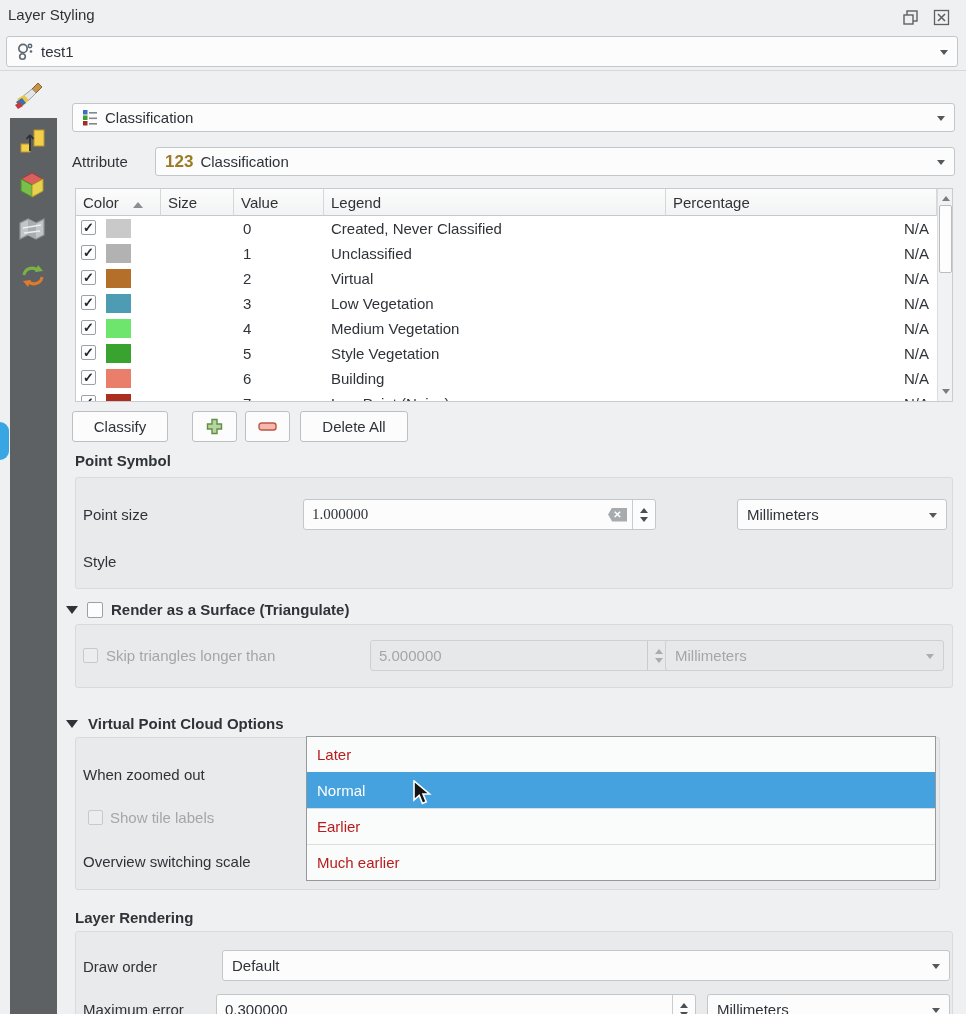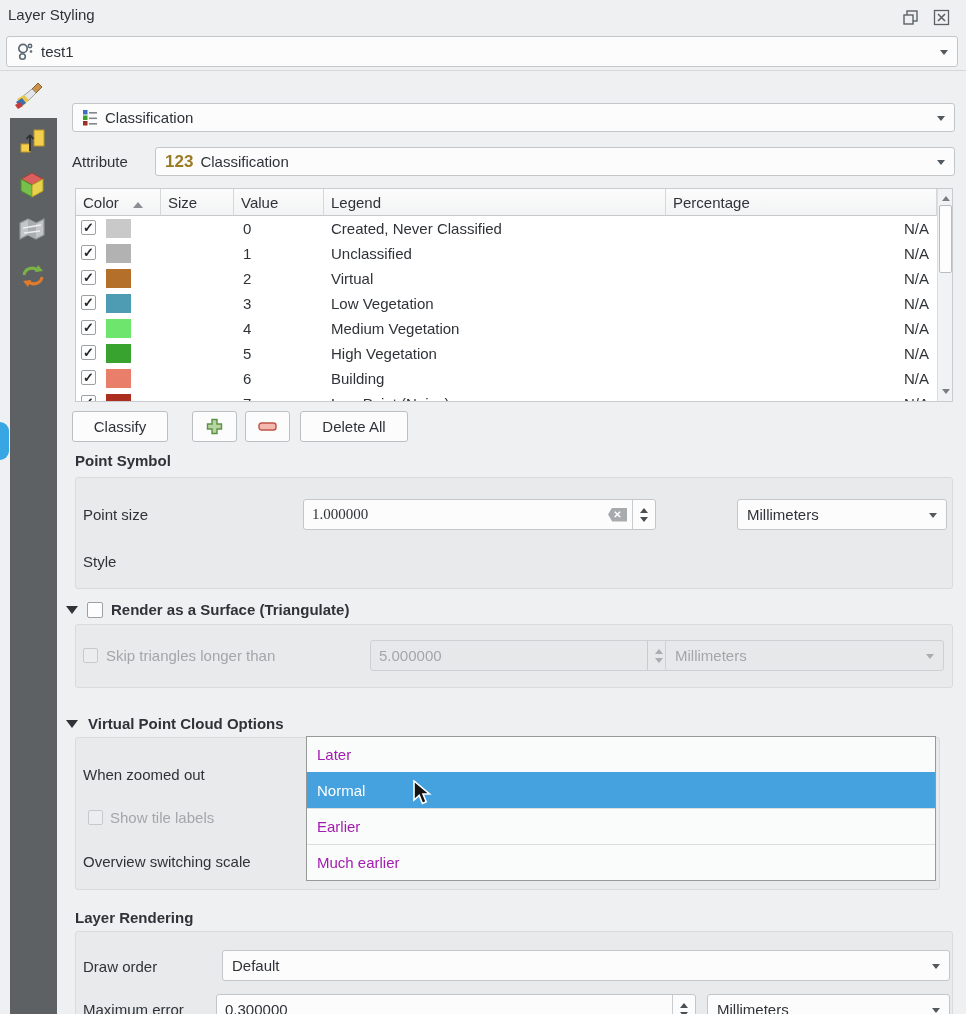--- a/index.html
+++ b/index.html
@@ -53,21 +53,21 @@
   .c-pct{position:absolute; right:8px; line-height:25px;}
   .sb{position:absolute; left:861px; top:0; width:15px; height:212px; background:#f1f2f3; border-left:1px solid #dadcdd;}
   .sb-btn{position:absolute; left:0; width:15px; height:15px; display:flex; align-items:center; justify-content:center;}
   .sb-thumb{position:absolute; left:1px; top:16px; width:11px; height:66px; background:#fdfdfd;
             border:1px solid #b9bdc0; border-radius:2px;}
   .sortup{display:inline-block; width:0; height:0; border-left:5px solid transparent;
           border-right:5px solid transparent; border-bottom:6px solid #8a8e92; margin-left:14px;}
   
   #popup{position:absolute; left:306px; top:736px; width:628px; background:#fafbfb;
          border:1px solid #96989a; z-index:6;}
-  .opt{height:35px; line-height:35px; padding-left:10px; color:#a21caf; border-top:1px solid #dcdddd;}
+  .opt{height:35px; line-height:35px; padding-left:10px; color:#b91c1c; border-top:1px solid #dcdddd;}
   .opt:first-child{border-top:none;}
   .opt.sel{background:#45a2df; color:#fff; border-top-color:#45a2df;}
   
   #sidestrip{position:absolute; left:10px; top:118px; width:47px; height:896px; background:#5e6163;}
   #handle{position:absolute; left:0; top:422px; width:9px; height:38px; background:#37a6e2;
           border-radius:0 19px 19px 0;}
   .sideicon{position:absolute;}
   .divline{position:absolute; left:0; top:70px; width:966px; height:1px; background:#d6d8d9;}
 </style>
 </head>
@@ -206,21 +206,21 @@
     <span class="c-legend">Medium Vegetation</span>
     <span class="c-pct">N/A</span>
   </div>
 
   <div class="trow">
     <span class="tchk">
             <span class="tick">✓</span>
           </span>
     <span class="chip" style="background: rgb(57, 163, 47);"></span>
     <span class="c-value">5</span>
-    <span class="c-legend">High Vegetation</span>
+    <span class="c-legend">Style Vegetation</span>
     <span class="c-pct">N/A</span>
   </div>
 
   <div class="trow">
     <span class="tchk">
             <span class="tick">✓</span>
           </span>
     <span class="chip" style="background: rgb(233, 126, 107);"></span>
     <span class="c-value">6</span>
     <span class="c-legend">Building</span>

